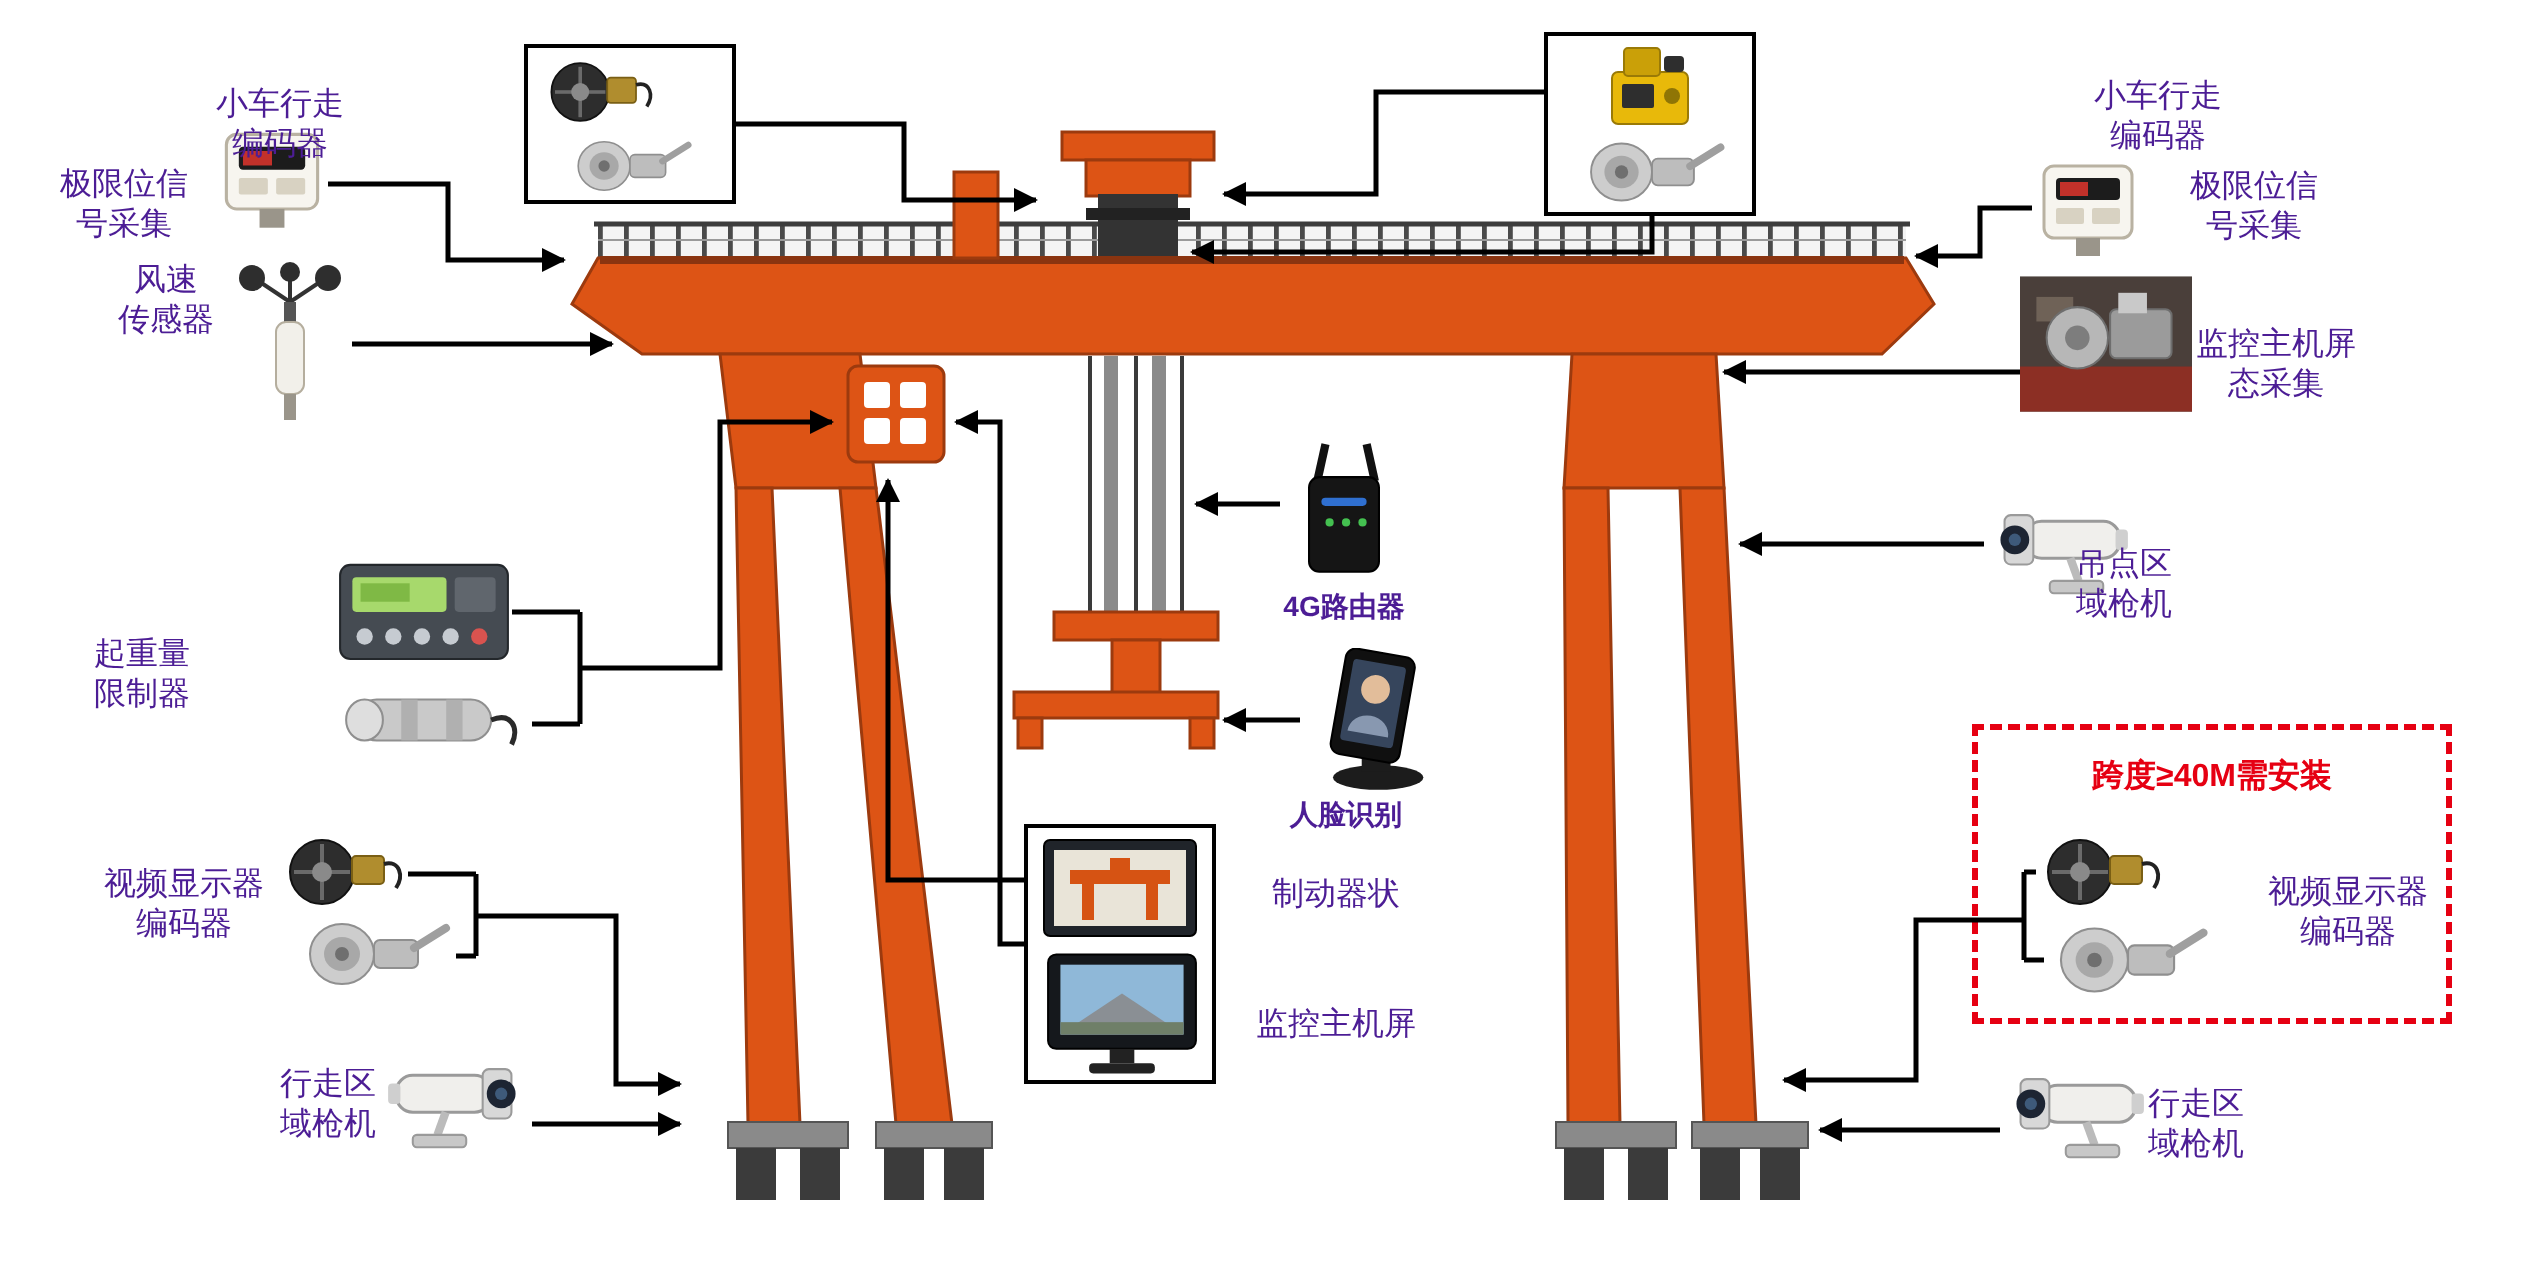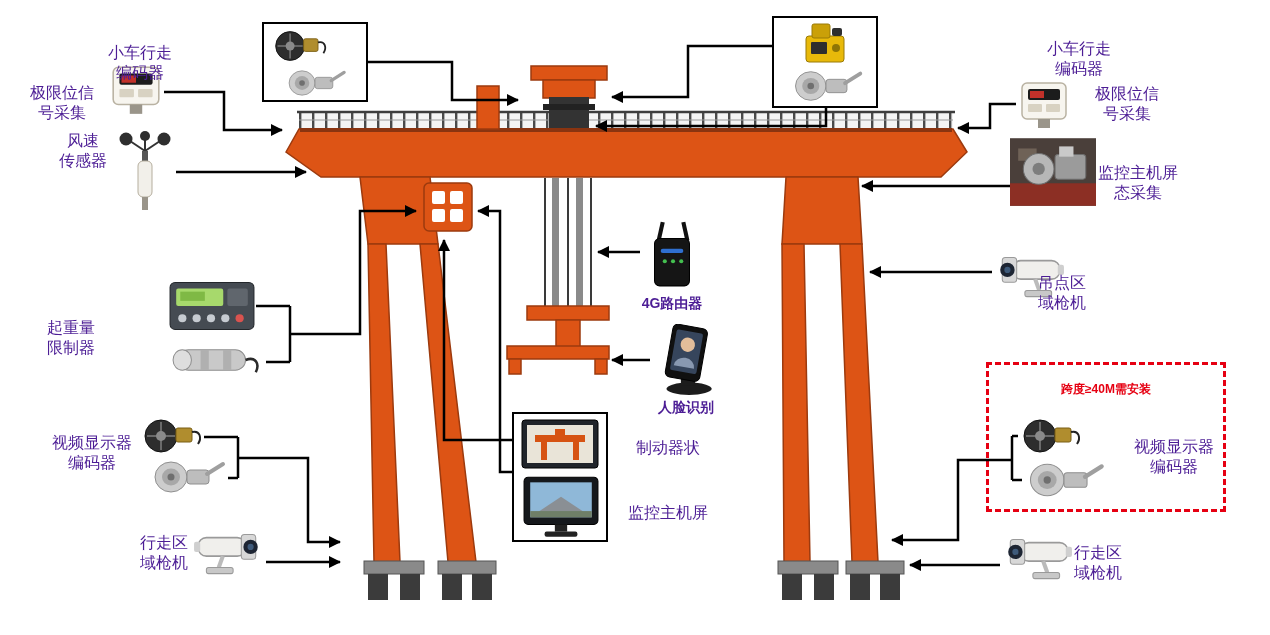--- a/index.html
+++ b/index.html
@@ -3,21 +3,21 @@
 <meta charset="utf-8">
 <style>
   * { box-sizing: border-box; }
   html,body { margin:0; padding:0; background:#fff; }
   body { font-family:"Liberation Sans","DejaVu Sans",sans-serif; }
   .canvas { position:relative; width:1270px; height:635px; background:#fff; overflow:hidden; }
   .layer { position:absolute; left:0; top:0; width:1270px; height:635px; }
   .nopoint { pointer-events:none; }
   .label { position:absolute; white-space:pre-line; text-align:center; font-size:16px; line-height:20px; color:#4c1d95; font-weight:500; }
   .label.bold { font-weight:bold; font-size:14px; }
-  .label.red { color:#e60012; font-weight:bold; font-size:12px; line-height:22px; }
+  .label.red { color:#e60012; font-weight:bold; font-size:16px; line-height:22px; }
   .imgwrap { position:absolute; }
   .imgwrap svg { display:block; width:100%; height:100%; }
   .framebox { position:absolute; border:2.5px solid #000; background:#fff; }
   .rednote { position:absolute; border:3px dashed #e60012; background:#fff; }
 </style>
 </head>
 <body>
 
 <div class="canvas">
 
@@ -395,21 +395,21 @@
 域枪机</div>
   <div class="label" style="left:1036px;top:39px;width:86px">小车行走
 编码器</div>
   <div class="label" style="left:1088px;top:84px;width:78px">极限位信
 号采集</div>
   <div class="label" style="left:1098px;top:163px;width:80px">监控主机屏
 态采集</div>
   <div class="label" style="left:1030px;top:273px;width:64px">吊点区
 域枪机</div>
   <div class="label bold" style="left:626px;top:293px;width:92px">4G路由器</div>
-  <div class="label bold" style="left:640px;top:397px;width:92px">人脸识别</div>
+  <div class="label bold" style="left:627px;top:397px;width:92px">人脸识别</div>
   <div class="label" style="left:616px;top:438px;width:104px">制动器状</div>
   <div class="label" style="left:616px;top:503px;width:104px">监控主机屏</div>
   <div class="label red" style="left:990px;top:378px;width:232px">跨度≥40M需安装</div>
   <div class="label" style="left:1130px;top:437px;width:88px">视频显示器
 编码器</div>
   <div class="label" style="left:1066px;top:543px;width:64px">行走区
 域枪机</div>
 
 </div>
 

